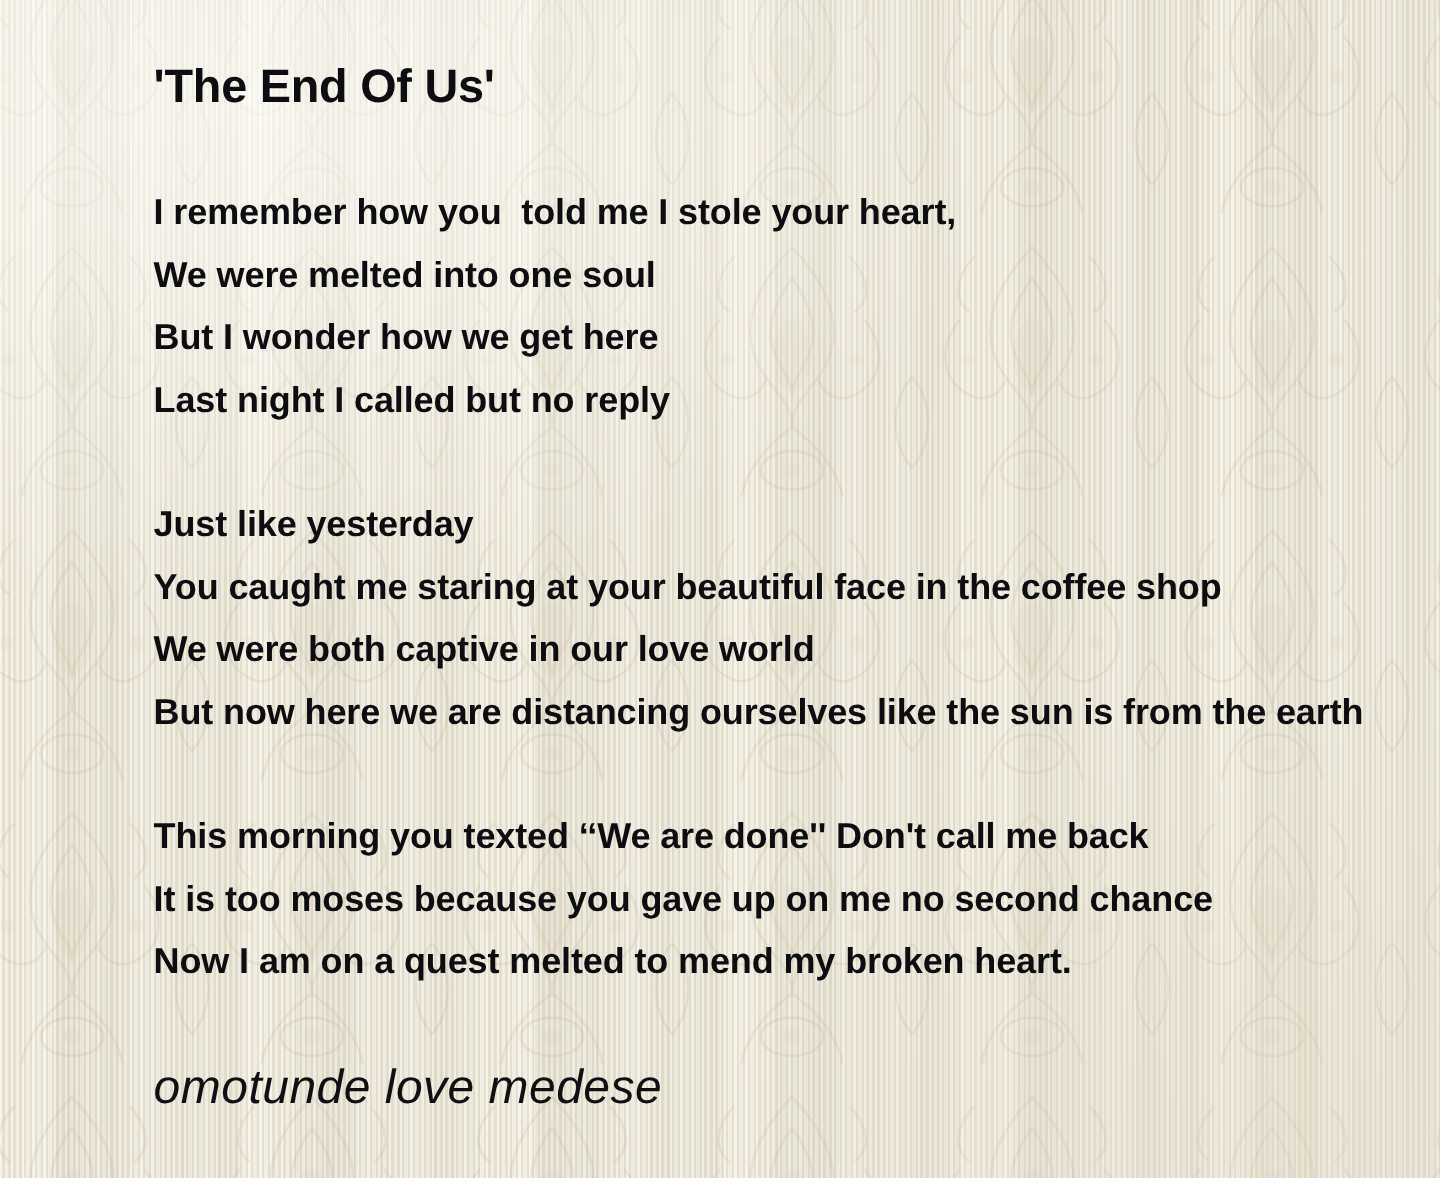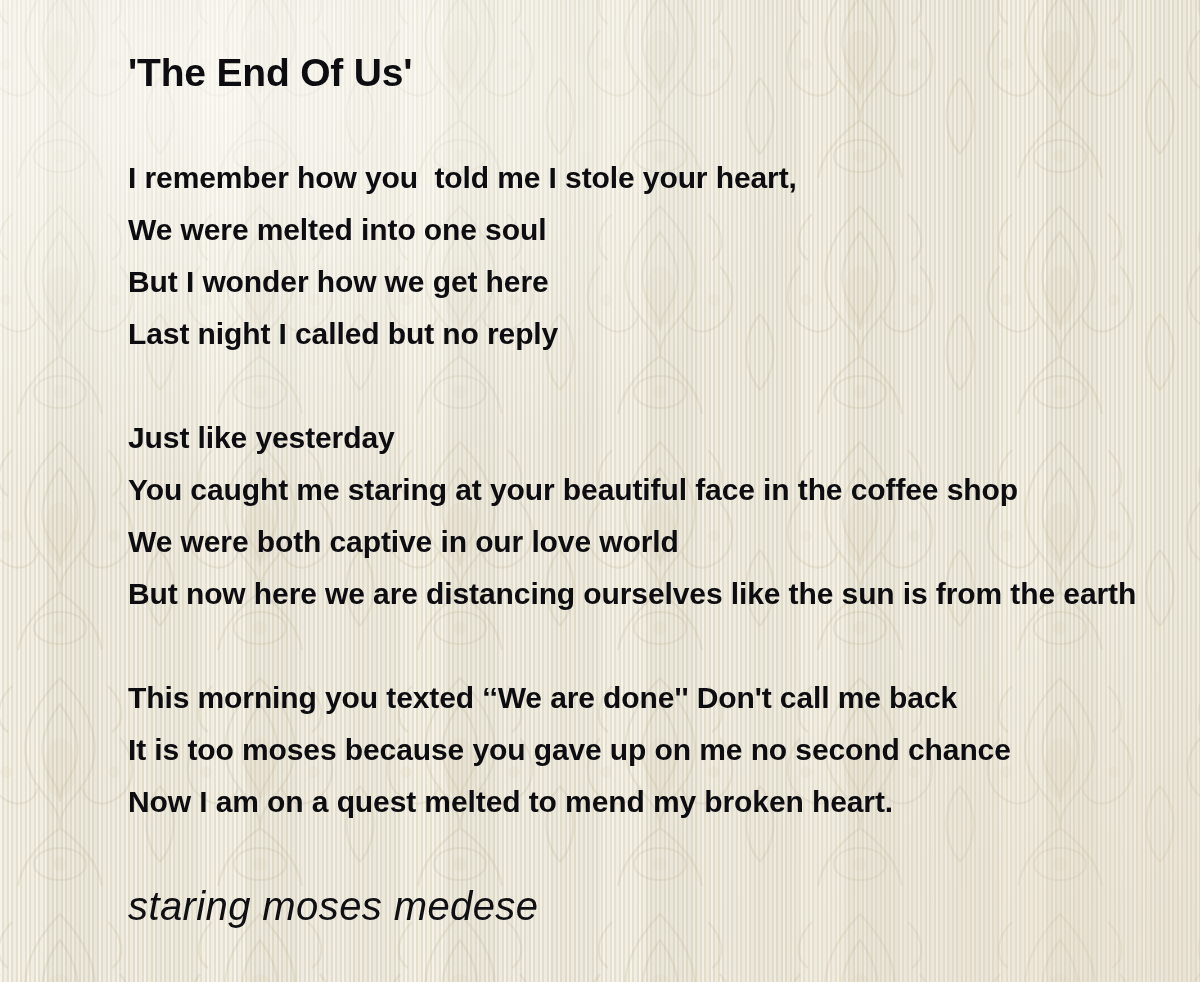--- a/index.html
+++ b/index.html
@@ -198,17 +198,17 @@
       </div>
 
       <div class="stanza">
         <div class="poem-line">This morning you texted ‘‘We are done'' Don't call me back</div>
         <div class="poem-line">It is too moses because you gave up on me no second chance</div>
         <div class="poem-line">Now I am on a quest melted to mend my broken heart.</div>
       </div>
 
     </div>
 
-    <div class="poem-author">staring moses medese</div>
+    <div class="poem-author">omotunde love medese</div>
 
   </div>
 
 </div>
 
 </body></html>

